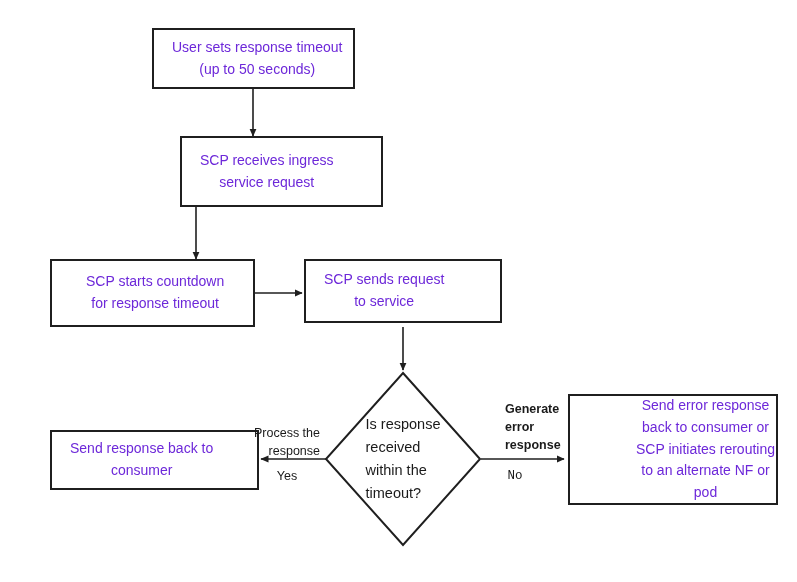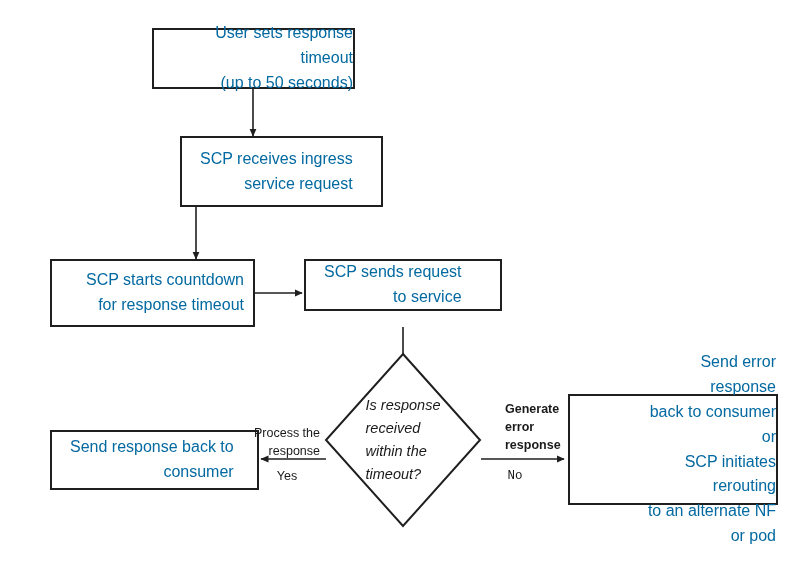--- a/index.html
+++ b/index.html
@@ -32,25 +32,25 @@
     box-sizing: border-box;
     background: #ffffff;
     border: 2px solid #1f1f1f;
     display: flex;
     align-items: center;
     justify-content: flex-start;
   }
   .node .node-text {
     display: block;
     padding: 0 0 0 18px;
-    font-size: 16px;
+    font-size: 14px;
     line-height: 1.55;
     white-space: pre-line;
-    text-align: right;
-    color: #0369a1;
+    text-align: center;
+    color: #6d28d9;
   }
   .diamond-wrap {
     position: absolute;
   }
   .diamond-wrap svg {
     position: absolute;
     left: 0;
     top: 0;
   }
   .diamond-label {
@@ -127,26 +127,26 @@
   <div class="node" style="left:152px; top:136px; width:203px; height:71px;margin-left:28px;">
     <span class="node-text">SCP receives ingress
 service request</span>
   </div>
 
   <div class="node" style="left:50px; top:259px; width:205px; height:68px;padding-left:16px;">
     <span class="node-text">SCP starts countdown
 for response timeout</span>
   </div>
 
-  <div class="node" style="left:304px; top:259px; width:198px; height:52px;">
+  <div class="node" style="left:304px; top:259px; width:198px; height:64px;">
     <span class="node-text">SCP sends request
 to service</span>
   </div>
 
-  <div class="diamond-wrap" style="left:324px; top:352px; width:158px; height:176px;font-style:italic;">
+  <div class="diamond-wrap" style="left:324px; top:371px; width:158px; height:176px;">
     <svg width="158" height="176" viewBox="0 0 158 176" xmlns="http://www.w3.org/2000/svg">
       <polygon points="79,2 156,88 79,174 2,88" fill="#ffffff" stroke="#1f1f1f" stroke-width="2"></polygon>
     </svg>
     <div class="diamond-label">
       <span>Is response
 received
 within the
 timeout?</span>
     </div>
   </div>

